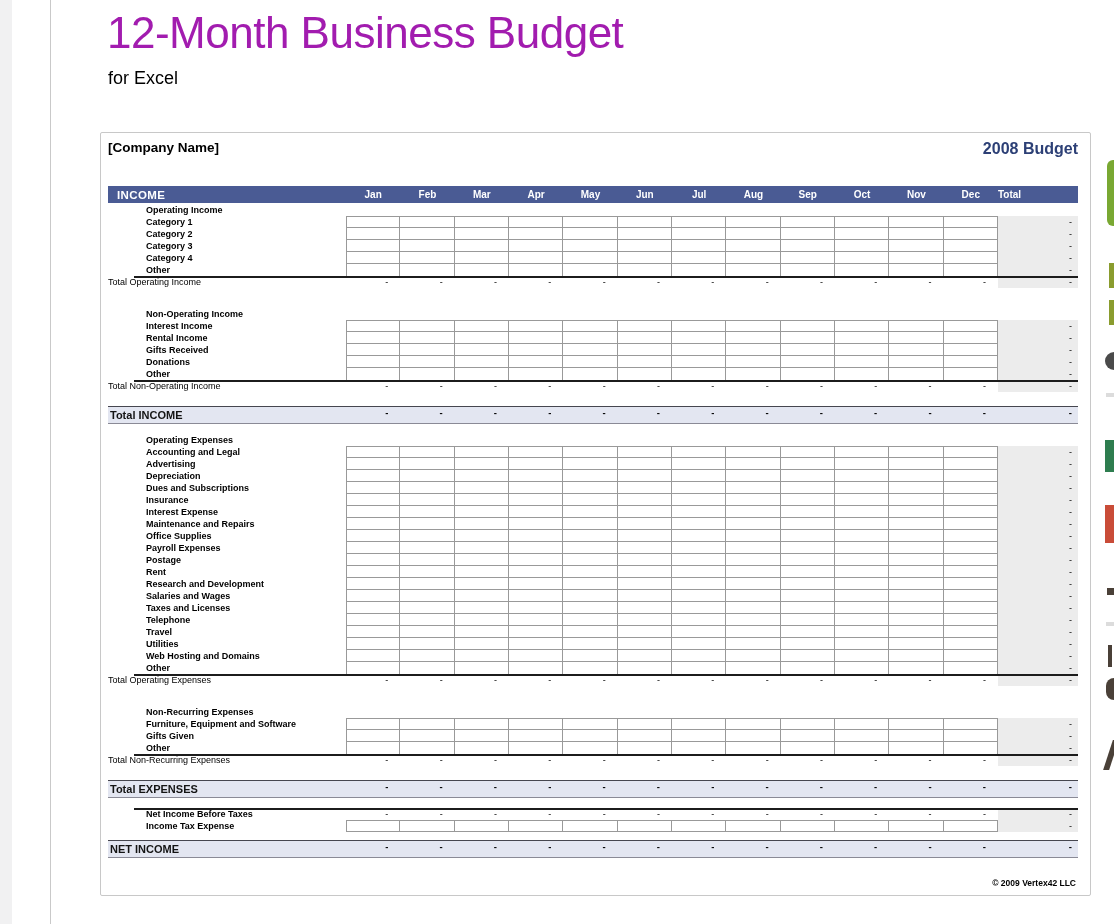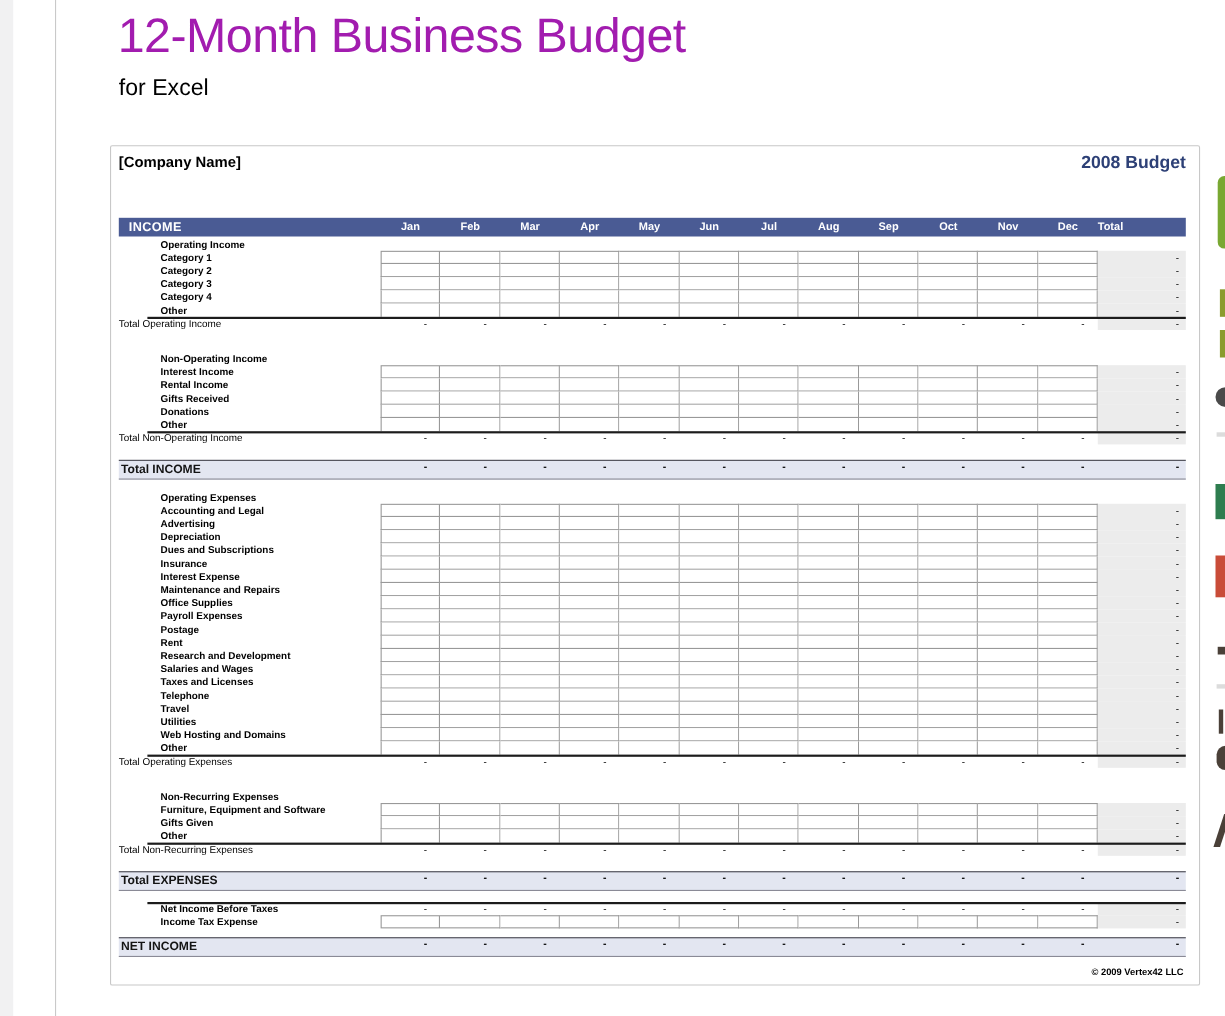--- a/index.html
+++ b/index.html
@@ -6,28 +6,28 @@
   html,body { width:1114px; height:924px; background:#ffffff;
     font-family:"Liberation Sans", sans-serif; overflow:hidden; position:relative; }
 
   
   .gutter-strip { position:absolute; left:0; top:0; width:12px; height:924px; background:#f1f1f2; }
   .gutter-divider { position:absolute; left:50px; top:0; width:1px; height:924px; background:#c9c9c9; }
 
   
   .page-title { position:absolute; left:107px; top:8px; font-size:44px; font-weight:400;
     color:#a21caf; letter-spacing:-0.5px; }
-  .page-subtitle { position:absolute; left:108px; top:68px; font-size:21px; color:#000; }
+  .page-subtitle { position:absolute; left:108px; top:68px; font-size:18px; color:#000; }
 
   
   .sheet { position:absolute; left:100px; top:132px; width:991px; height:764px;
     background:#fff; border:1px solid #c8c8c8; border-radius:2px; }
   .sheet-inner { padding:7px 12px 0 7px; position:relative; height:100%; }
   .sheet-header { display:flex; justify-content:space-between; align-items:flex-start;
-    height:20px; margin-bottom:38px; }
+    height:20px; margin-bottom:26px; }
   .company { font-size:13.5px; font-weight:700; color:#000; }
   .budget-title { font-size:16px; font-weight:700; color:#2d4076; }
 
   
   #sheet-body { width:970px; }
   .srow { display:flex; align-items:center; position:relative; width:970px; }
   .lbl  { width:238px; flex:none; }
   .mcell, .mval { width:54.33px; flex:none; height:100%; }
   .tcell, .tval { width:80px; flex:none; height:100%; }
 

